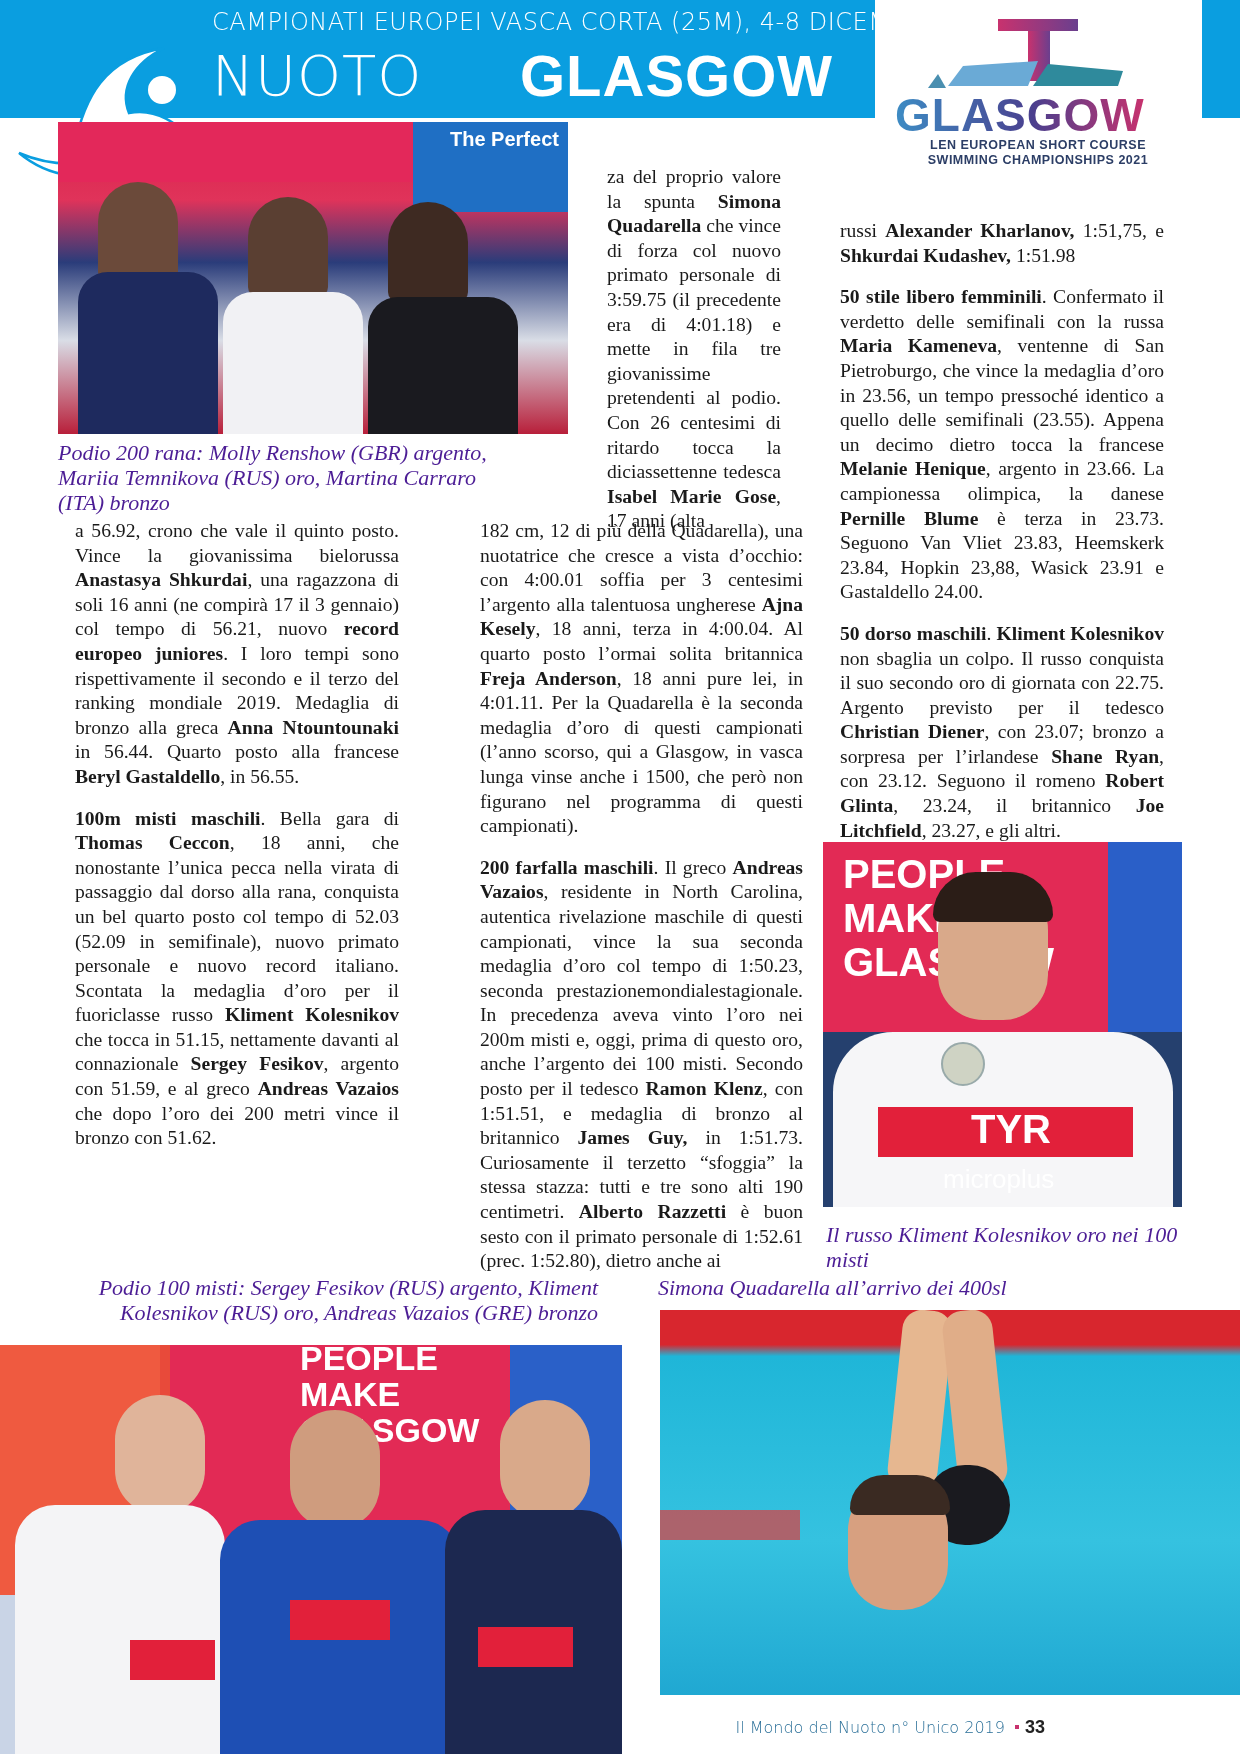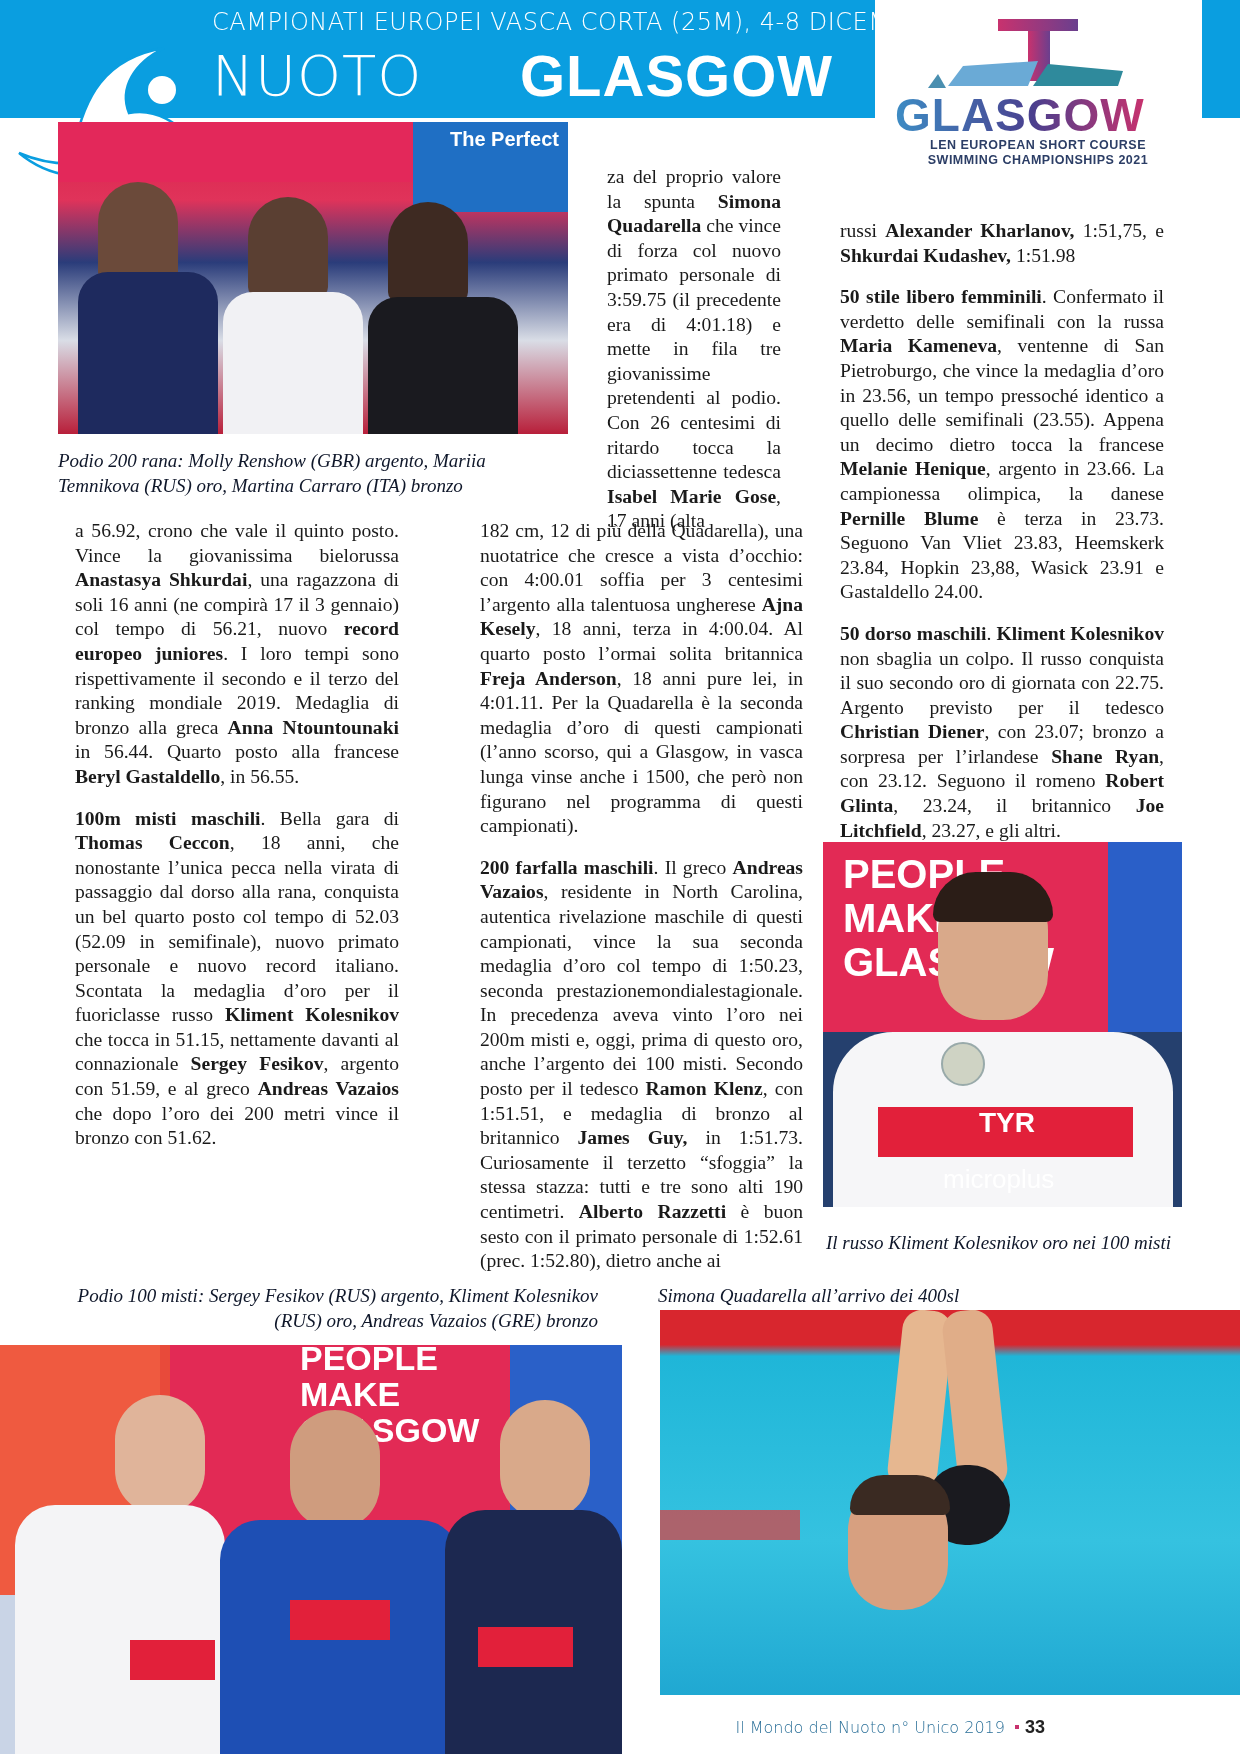--- a/index.html
+++ b/index.html
@@ -18,21 +18,21 @@
   .swim-logo { left:14px; top:18px; width:240px; height:160px; }
   
   .event-logo { left:888px; top:16px; width:300px; height:160px; }
   .event-logo-word { left:895px; top:90px; font-family:"Liberation Sans", sans-serif; font-weight:bold; font-size:46px;
                      letter-spacing:1px; background:linear-gradient(90deg,#3d8cc4,#4a3f8e 55%,#c8326e);
                      -webkit-background-clip:text; background-clip:text; color:transparent; line-height:50px;}
   .event-logo-line { font-family:"Liberation Sans", sans-serif; font-weight:bold; font-size:12.5px; color:#2c3e66;
                      letter-spacing:0.5px; text-align:center; width:300px; left:888px; }
   
   .photo { overflow:hidden; }
-  .caption { font-style:italic; font-size:19px; line-height:25px; color:#0f172a;margin-top:8px; }
+  .caption { font-style:italic; font-size:22px; line-height:25px; color:#4c1d95; }
   .col { font-size:19.6px; line-height:24.6px; text-align:justify; hyphens:manual; }
   .col p { margin:17px; }
   .col b { font-weight:bold; }
   .footer { right:195px; top:1717px; font-family:"DejaVu Sans", sans-serif; font-weight:200; font-size:16px; color:#2a6f98; white-space:nowrap; }
   .footer-dot { display:inline-block; width:4px; height:4px; background:#c8326e; margin:0 6px 3px 10px; vertical-align:middle; }
   .footer-num { font-family:"Liberation Sans", sans-serif; font-weight:bold; font-size:18px; color:#222; }
 </style>
 </head>
 <body>
 
@@ -99,21 +99,21 @@
 </div>
 
 <div class="abs photo" style="left:823px; top:842px; width:359px; height:365px; background:#e22a55;">
   <div class="abs" style="left:285px; top:0; width:74px; height:190px; background:#2a5fc8;"></div>
   <div class="abs" style="left:0; top:190px; width:359px; height:175px; background:#25406e;"></div>
   <div class="abs" style="left:20px; top:10px; font-family:'Liberation Sans',sans-serif; font-weight:bold; font-size:40px; color:#fff; line-height:44px; width:180px;">PEOPLE MAKE GLASGOW</div>
   <div class="abs" style="left:115px; top:38px; width:110px; height:140px; background:#d9a98a; border-radius:50px 50px 45px 45px;"></div>
   <div class="abs" style="left:110px; top:30px; width:120px; height:50px; background:#2b1d17; border-radius:60px 60px 10px 10px;"></div>
   <div class="abs" style="left:10px; top:190px; width:340px; height:175px; background:#f6f6f8; border-radius:60px 60px 0 0;"></div>
   <div class="abs" style="left:55px; top:265px; width:255px; height:50px; background:#e2203a;"></div>
-  <div class="abs" style="left:156px; top:265px; font-family:'Liberation Sans',sans-serif; font-weight:bold; font-size:28px; color:#fff;">TYR</div>
+  <div class="abs" style="left:148px; top:265px; font-family:'Liberation Sans',sans-serif; font-weight:bold; font-size:40px; color:#fff;">TYR</div>
   <div class="abs" style="left:120px; top:322px; font-family:'Liberation Sans',sans-serif; font-size:26px; color:#ffffff;">microplus</div>
   <div class="abs" style="left:118px; top:200px; width:40px; height:40px; border-radius:50%; background:#cfd3c4; border:2px solid #9aa;"></div>
 </div>
 <div class="abs caption" style="left:826px; top:1222px; width:360px;">Il russo Kliment Kolesnikov oro nei 100 misti</div>
 
 <div class="abs caption" style="left:58px; top:1275px; width:540px;text-align:right;">Podio 100 misti: Sergey Fesikov (RUS) argento, Kliment Kolesnikov (RUS) oro, Andreas Vazaios (GRE) bronzo</div>
 <div class="abs caption" style="left:658px; top:1275px; width:400px;">Simona Quadarella all’arrivo dei 400sl</div>
 
 <div class="abs photo" style="left:0; top:1345px; width:622px; height:409px; background:#e84a3a;">
   <div class="abs" style="left:0; top:0; width:160px; height:260px; background:#ef5a40;"></div>

